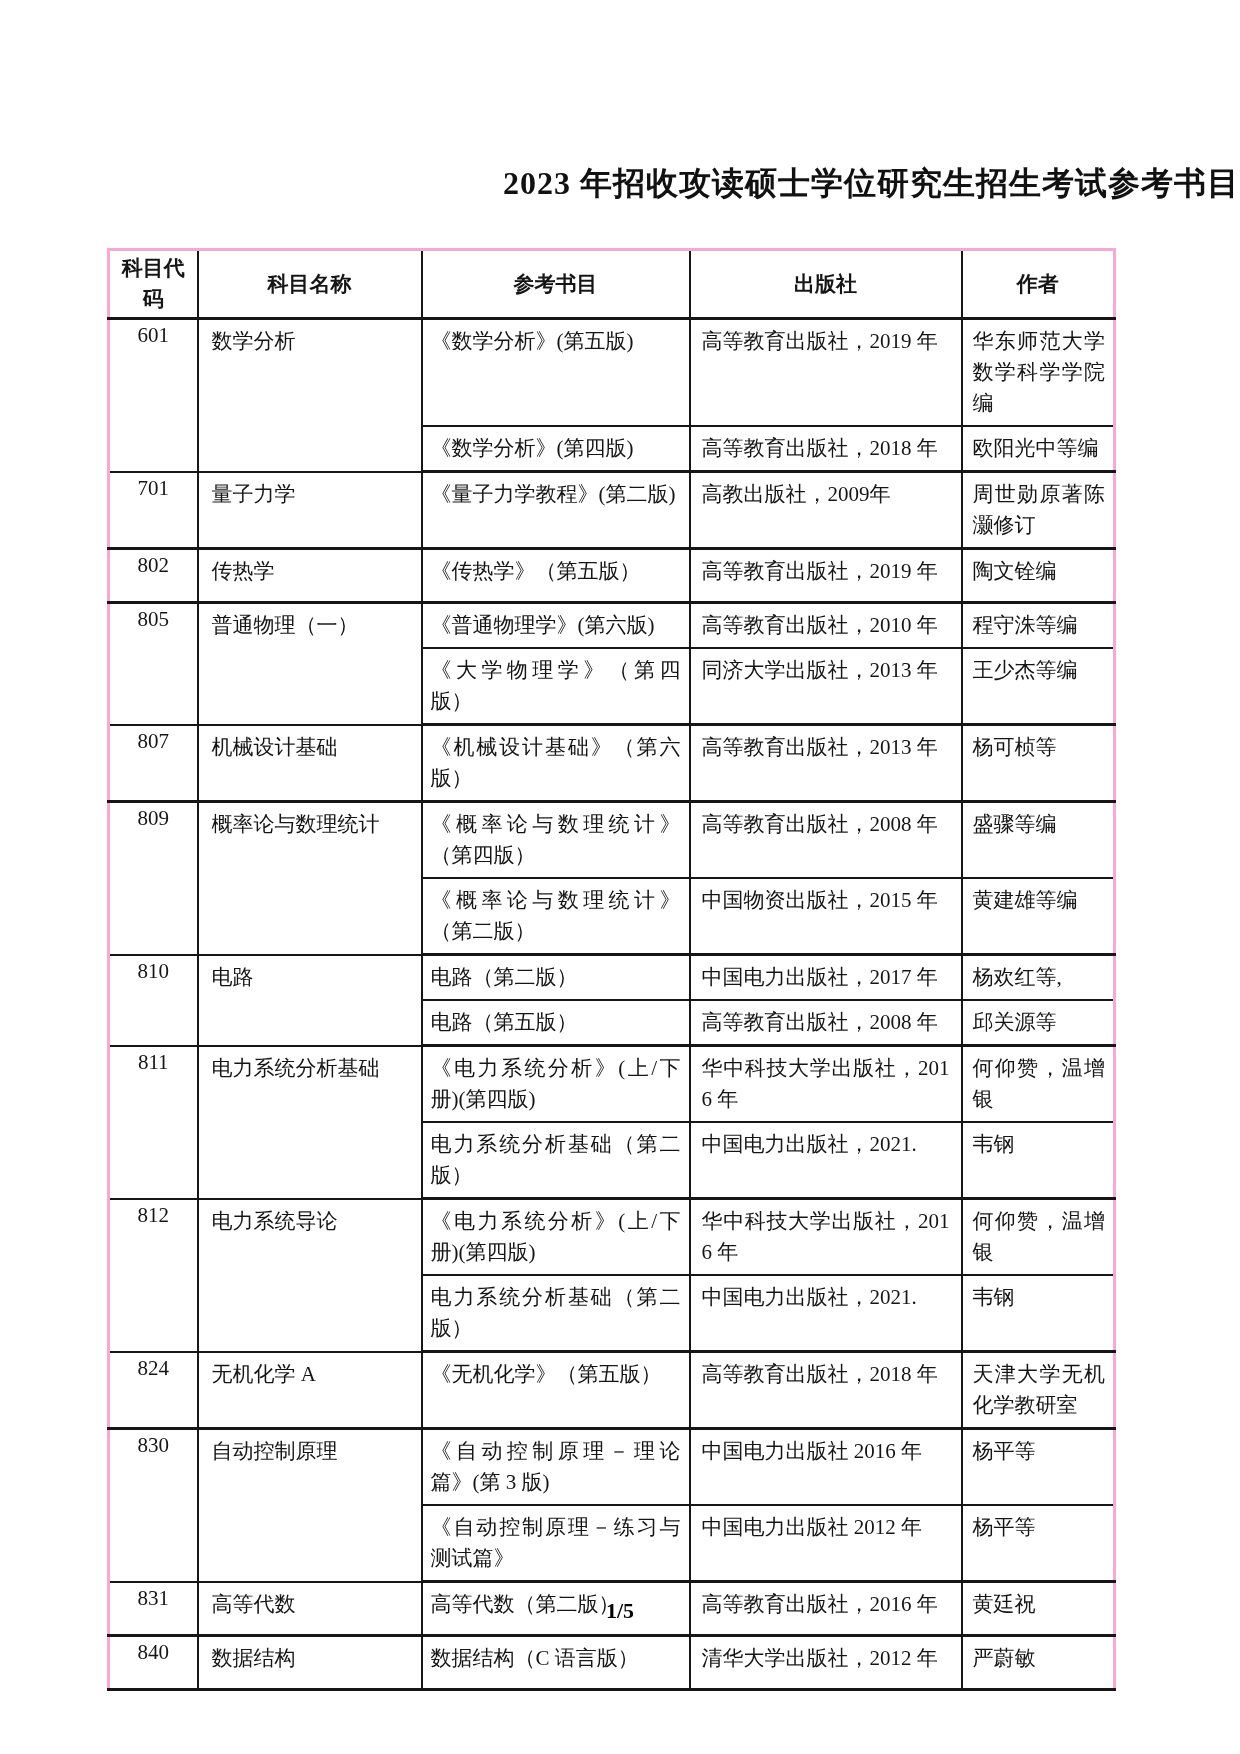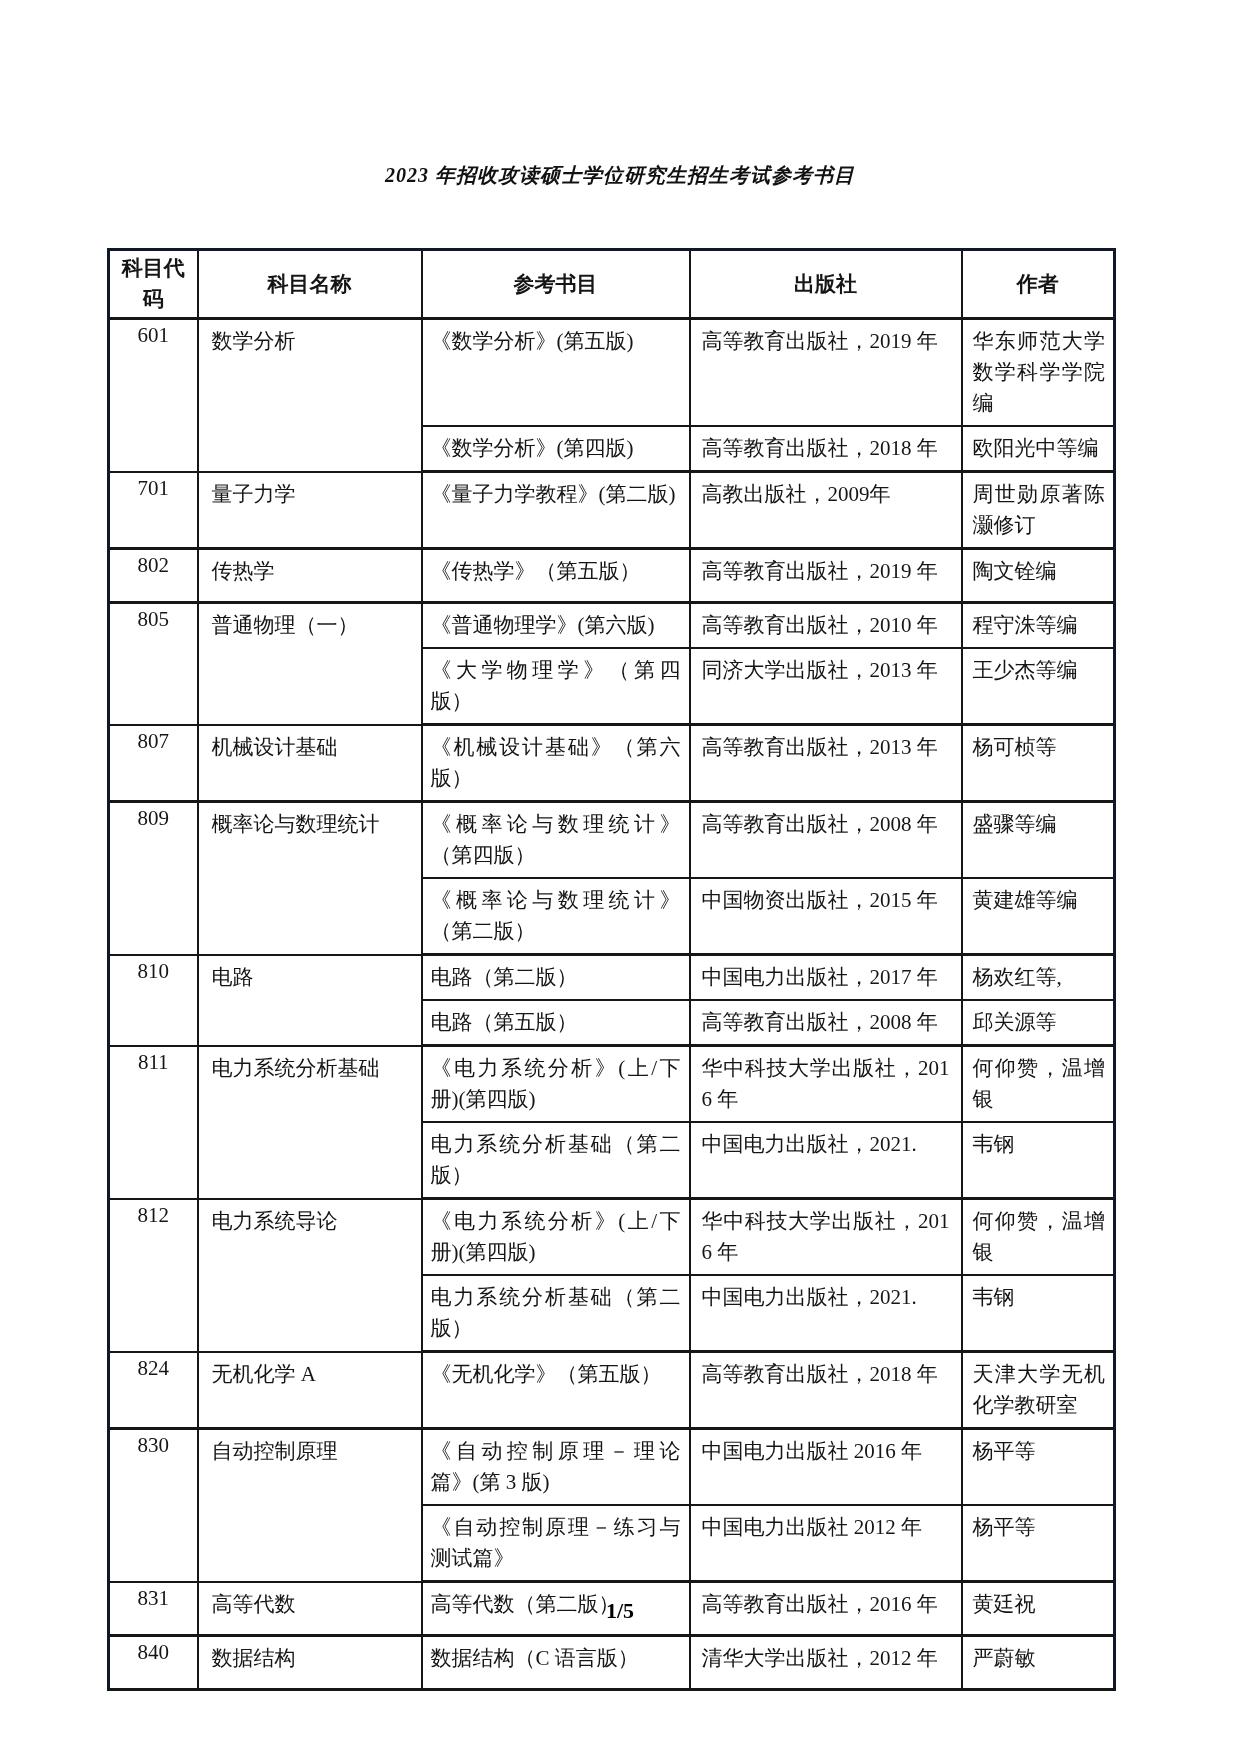--- a/index.html
+++ b/index.html
@@ -15,35 +15,34 @@
     height: 1754px;
     background: #ffffff;
     overflow: hidden;
   }
   .title {
     position: absolute;
     top: 162px;
     left: 0;
     width: 100%;
     margin: 0;
-    text-align: center;
-    font-size: 20px;
+    text-align: right;
+    font-size: 32px;
     font-weight: bold;
     letter-spacing: 1px;
     color: #111111;
-    font-style: italic;
   }
   table.booklist {
     position: absolute;
     top: 248px;
     left: 107px;
     width: 1006px;
     border-collapse: collapse;
     table-layout: fixed;
-    border: 3px solid #0f172a;
+    border: 3px solid #f9a8d4;
   }
   table.booklist col.c-code   { width: 89px; }
   table.booklist col.c-name   { width: 224px; }
   table.booklist col.c-book   { width: 268px; }
   table.booklist col.c-pub    { width: 272px; }
   table.booklist col.c-author { width: 153px; }
 
   table.booklist th,
   table.booklist td {
     border: 2px solid #161616;

